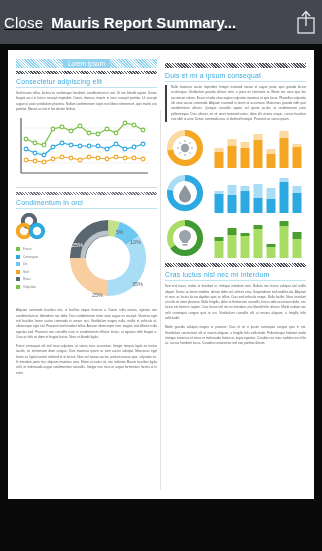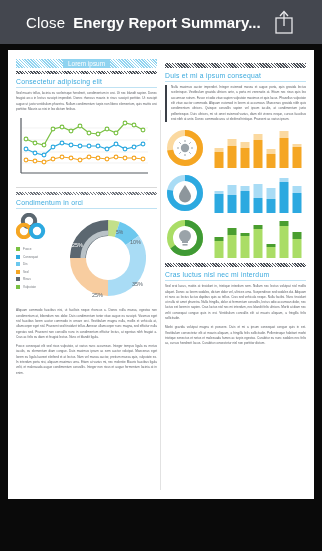--- a/index.html
+++ b/index.html
@@ -8,21 +8,21 @@
     background: #c6c6cb;
     font-family: "Liberation Sans", sans-serif;
     overflow: hidden;
   }
   .screen { position: relative; width: 322px; height: 551px; }
 
   
   .topbar {
     position: absolute; left: 0; top: 0; width: 322px; height: 44px;
     background: #44474f;
-    display: flex; align-items: center; padding: 0 26px;
+    display: flex; align-items: center; padding: 0 4px; text-decoration: underline;
   }
   .close-btn {
     color: #ffffff; font-size: 15px; letter-spacing: .2px;
     white-space: nowrap; flex: 0 0 auto;
   }
   .doc-title {
     color: #ffffff; font-size: 15px; font-weight: bold;
     margin-left: 8px; white-space: nowrap; overflow: hidden;
     text-overflow: ellipsis; flex: 1 1 auto;
   }
@@ -99,21 +99,21 @@
   .icon-donut { flex: 0 0 auto; }
   .barchart { flex: 1 1 auto; }
 </style>
 </head>
 <body>
 
 <div class="screen">
 
   <div class="topbar">
     <div class="close-btn">Close</div>
-    <div class="doc-title">Energy Report Summary...</div>
+    <div class="doc-title">Mauris Report Summary...</div>
     <div class="share-icon">
       <svg width="24" height="26" viewBox="0 0 24 26">
         <rect x="4" y="9" width="16" height="15" fill="none" stroke="#e9e9ec" stroke-width="1.3"></rect>
         <line x1="12" y1="3" x2="12" y2="17" stroke="#e9e9ec" stroke-width="1.3"></line>
         <polyline points="8,7 12,2.5 16,7" fill="none" stroke="#e9e9ec" stroke-width="1.3"></polyline>
       </svg>
     </div>
   </div>
 
   <div class="viewport">

